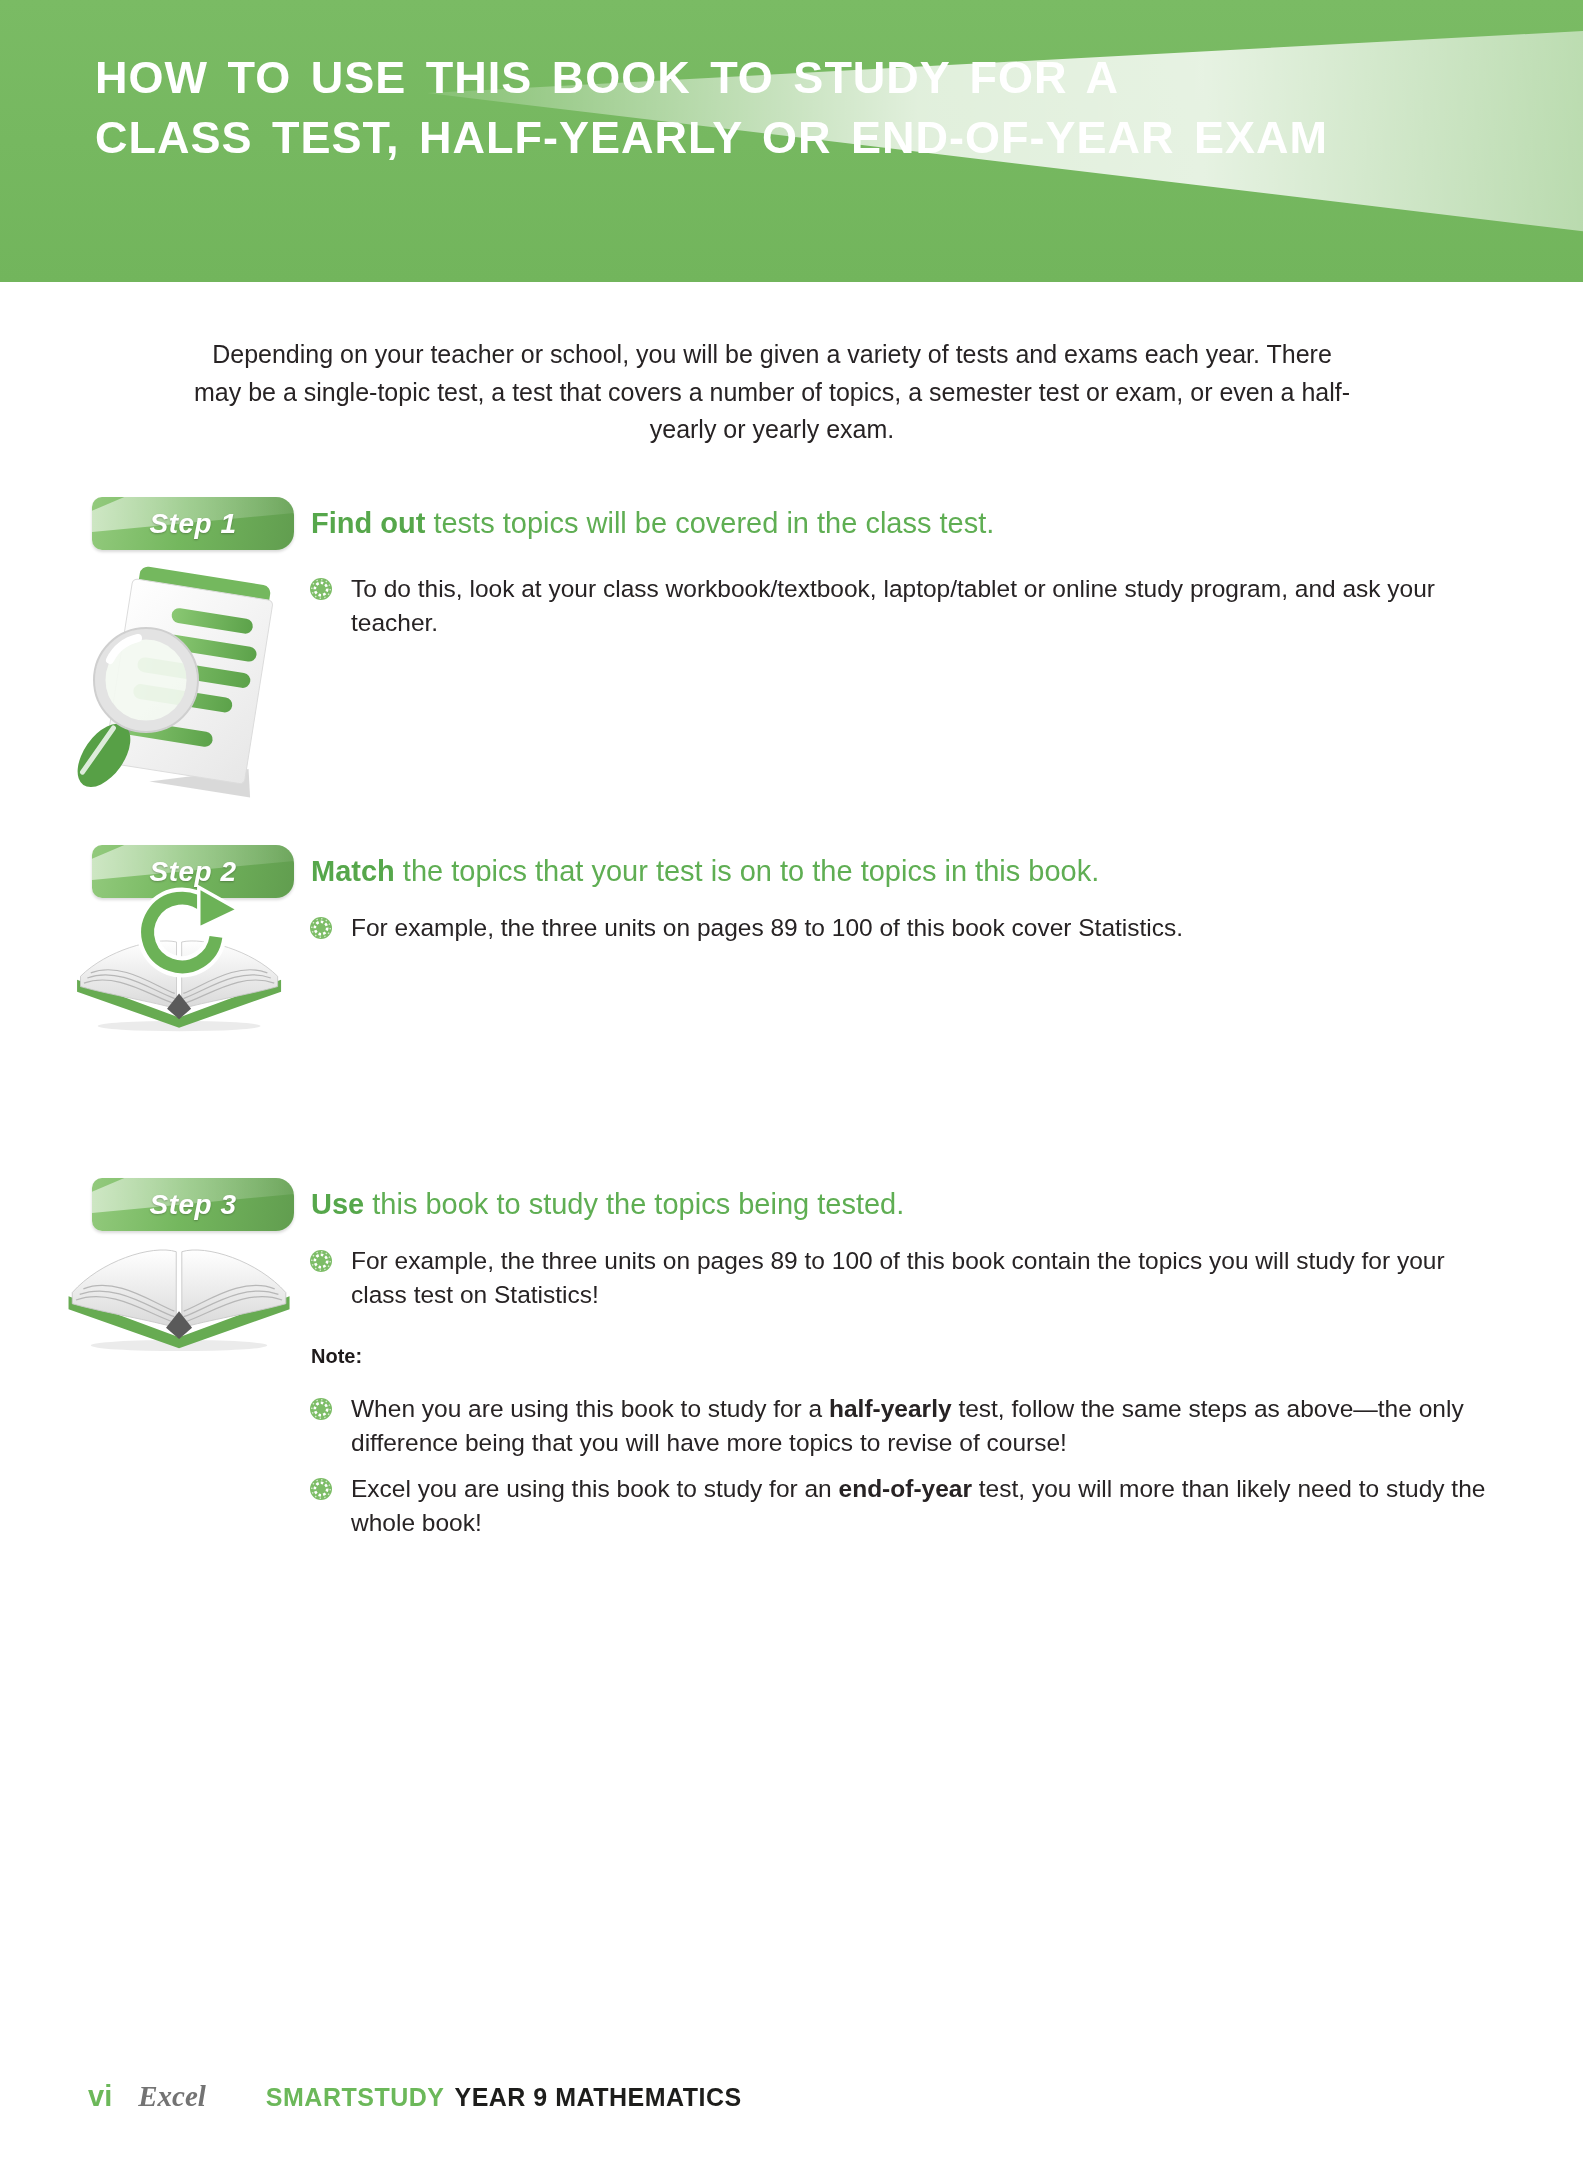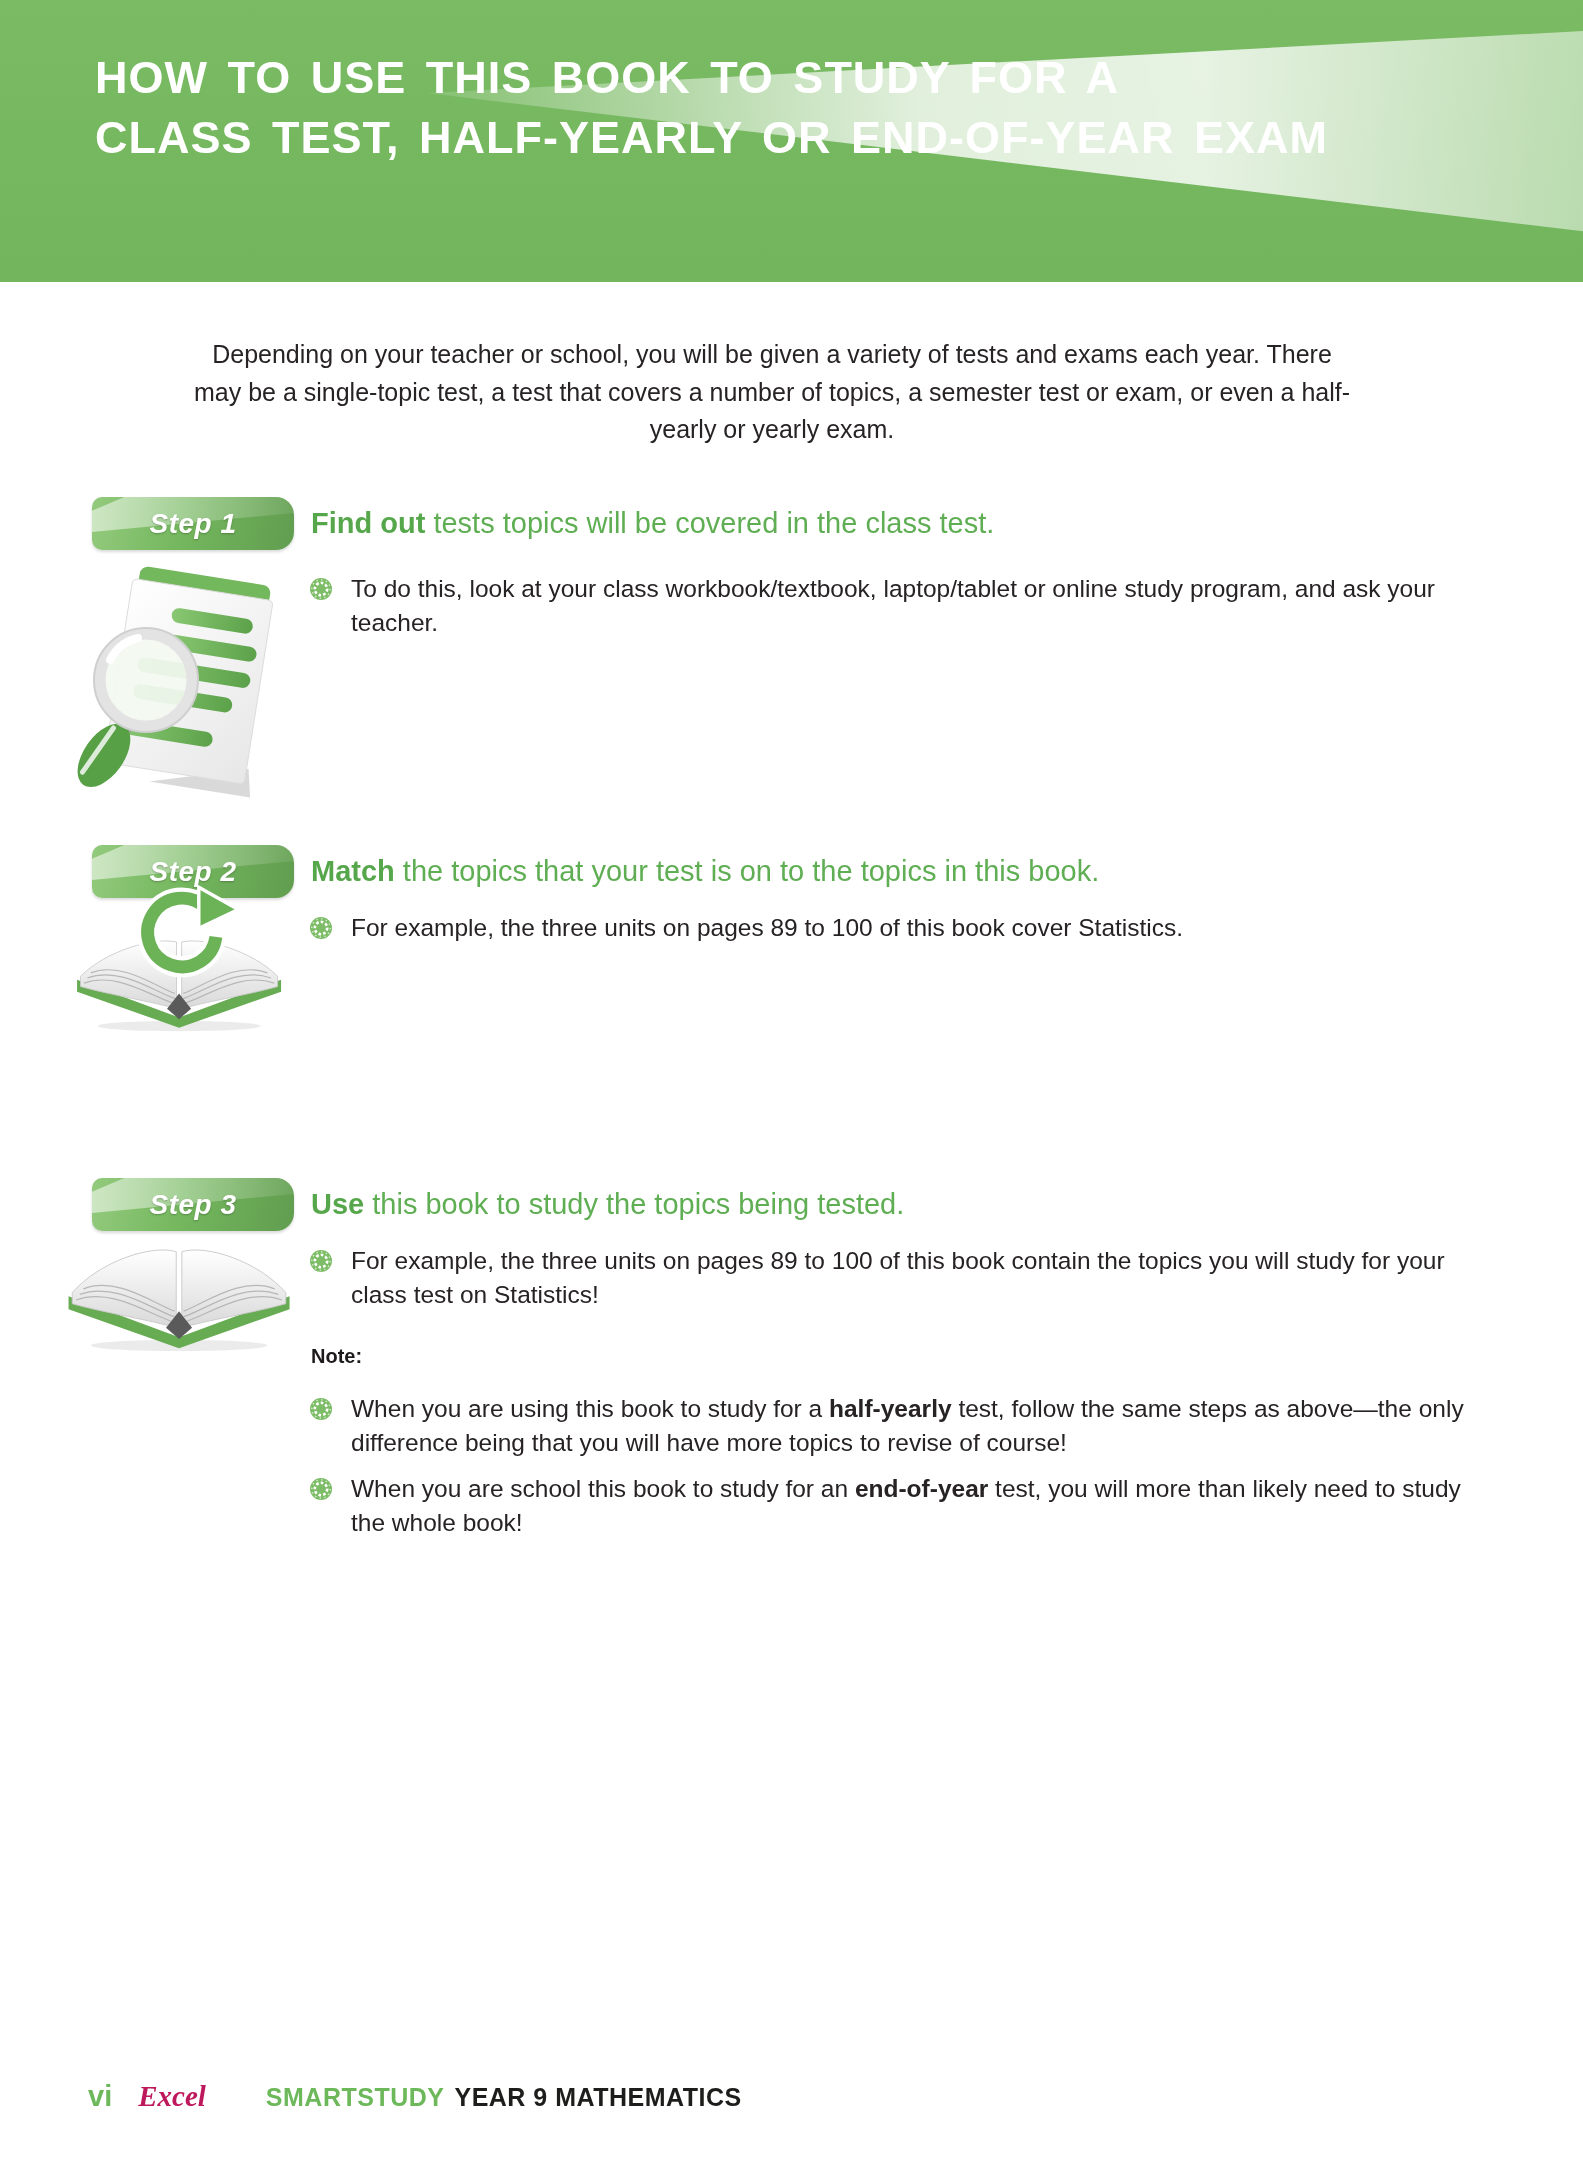--- a/index.html
+++ b/index.html
@@ -40,21 +40,21 @@
   .bullets li{display:flex;align-items:flex-start;margin-bottom:13px;}
   .bullets .bullet-glyph{flex:0 0 24px;margin-top:5px;}
   .bullets p{margin:0 0 0 18px;font-size:24.5px;line-height:33.5px;color:#272324;width:1150px;}
   .bullets p b{font-weight:700;}
   .note-heading{position:absolute;left:311px;margin:0;font-size:20px;font-weight:700;color:#1e1a1b;}
   .icon-wrap{position:absolute;}
   
   .footer{position:absolute;left:88px;top:2080px;display:flex;align-items:baseline;}
   .footer .pageno{color:#6cb85a;font-weight:700;font-size:29px;margin-right:26px;}
   .footer .brand{font-family:"Liberation Serif", serif;font-style:italic;font-weight:700;
-    font-size:29px;color:#be185d;margin-right:12px;}
+    font-size:29px;color:#737373;margin-right:12px;}
   .footer .series{color:#6cb85a;font-weight:700;font-size:25px;letter-spacing:0.5px;margin-right:10px;margin-left:48px;}
   .footer .subject{color:#1d1d1b;font-weight:700;font-size:25px;letter-spacing:0.5px;}
 </style>
 </head>
 <body>
 
 <div class="page">
 
   <header class="banner">
     <div class="wedge"></div>
@@ -211,21 +211,21 @@
         <circle cx="12" cy="12" r="9.2" fill="none" stroke="#ffffff" stroke-width="1.4" stroke-dasharray="1.4 3.4" opacity="0.7"></circle>
       </svg>
       <p><span>When you are using this book to study for a </span><b>half-yearly</b><span> test, follow the same steps as above—the only difference being that you will have more topics to revise of course!</span></p>
     </li>
     <li>
       <svg class="bullet-glyph" width="24" height="24" viewBox="0 0 24 24">
         <circle cx="12" cy="12" r="11" fill="#7dbd67"></circle>
         <circle cx="12" cy="12" r="6.2" fill="none" stroke="#ffffff" stroke-width="2.6" stroke-dasharray="2.6 2.1"></circle>
         <circle cx="12" cy="12" r="9.2" fill="none" stroke="#ffffff" stroke-width="1.4" stroke-dasharray="1.4 3.4" opacity="0.7"></circle>
       </svg>
-      <p><span>When you are school this book to study for an </span><b>end-of-year</b><span> test, you will more than likely need to study the whole book!</span></p>
+      <p><span>Excel you are using this book to study for an </span><b>end-of-year</b><span> test, you will more than likely need to study the whole book!</span></p>
     </li>
   </ul>
 
   <footer class="footer">
     <span class="pageno">vi</span>
     <span class="brand">Excel</span>
     <span class="series">SMARTSTUDY</span>
     <span class="subject">YEAR 9 MATHEMATICS</span>
   </footer>
 

